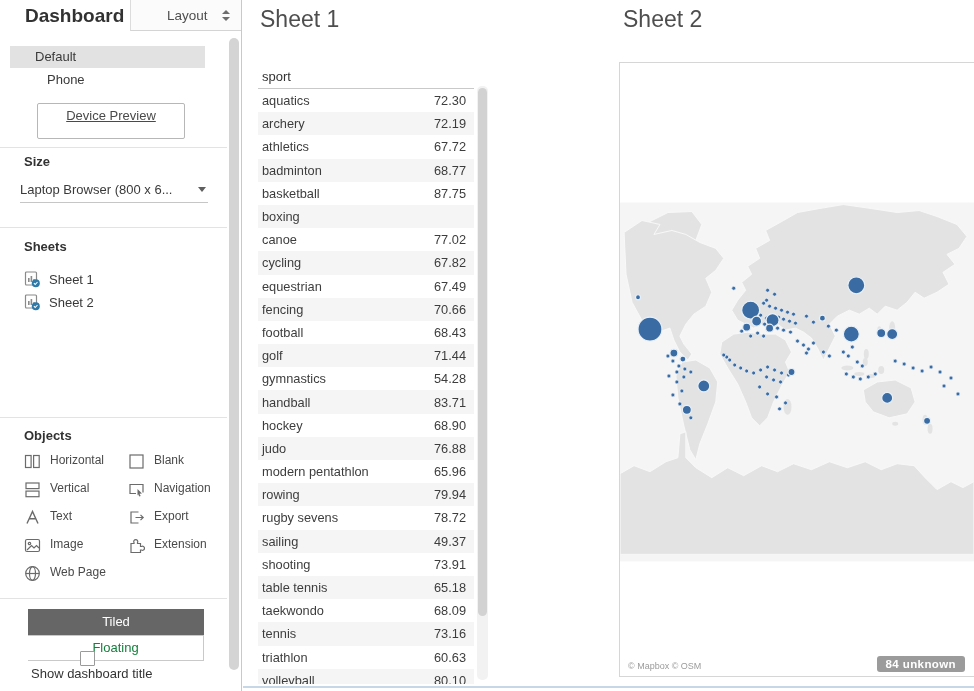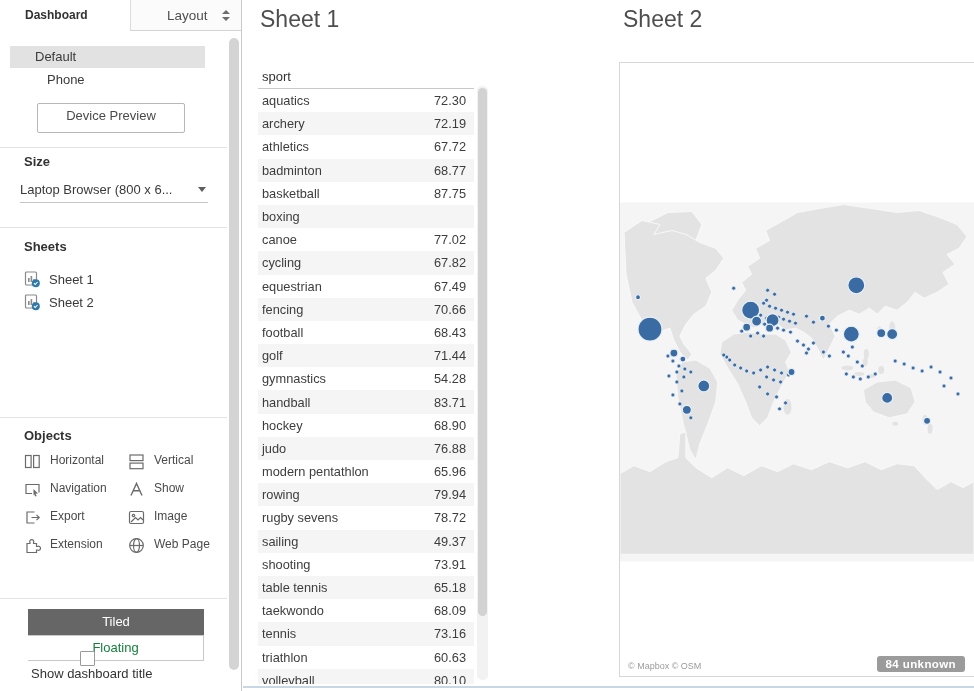--- a/index.html
+++ b/index.html
@@ -5,37 +5,37 @@
   * { margin:0; padding:0; box-sizing:border-box; }
   html,body { width:974px; height:691px; background:#fff; overflow:hidden;
               font-family:"Liberation Sans", sans-serif; color:#333; }
   .app { position:relative; width:974px; height:691px; background:#fff; }
 
   
   .sidebar { position:absolute; left:0; top:0; width:242px; height:691px;
              background:#fff; border-right:1px solid #c9c9c9; }
   .tabbar { position:absolute; left:0; top:0; right:0; height:31px; }
   .tab-dashboard { position:absolute; left:0; top:0; width:130px; height:31px;
-                   background:#fff; font-weight:bold; font-size:12px; color:#323232;
+                   background:#fff; font-weight:bold; font-size:19px; color:#323232;
                    line-height:31px; padding-left:25px; }
   .tab-layout { position:absolute; left:130px; top:0; right:0; height:31px;
                 background:#fbfbfb; border-left:1px solid #dcdcdc; border-bottom:1px solid #d4d4d4;
                 font-size:13.5px; color:#4f4f4f; line-height:31px; padding-left:36px; }
   .pane-sort-icon { position:absolute; right:10px; top:9px; width:10px; height:13px; }
 
   .device-option { position:absolute; left:10px; width:195px; height:22px; font-size:13px;
                    line-height:22px; color:#3a3a3a; }
   .device-option.selected { background:#e2e2e2; }
   .opt-default { top:46px; padding-left:25px; }
   .opt-phone   { top:69px; padding-left:37px; background:transparent; }
 
-  .device-preview-btn { position:absolute; left:37px; top:103px; width:148px; height:30px;
+  .device-preview-btn { position:absolute; left:37px; top:103px; width:148px; height:36px;
                         background:#fff; border:1px solid #b7b7b7; border-radius:2px;
                         font-size:13px; color:#4a4a4a; text-align:center; line-height:24px;
-                        cursor:pointer; }
+                        cursor:pointer;text-decoration:underline; }
 
   .sep { position:absolute; left:0; width:227px; border-top:1px solid #e3e3e3; }
   .sep1 { top:147px; } .sep2 { top:227px; } .sep3 { top:417px; } .sep4 { top:598px; }
 
   .section-header { position:absolute; left:24px; font-weight:bold; font-size:13px; color:#323232; }
   .size-header { top:154px; }
   .size-dropdown { position:absolute; left:20px; top:179px; width:188px; height:24px;
                    border-bottom:1px solid #c6c6c6; font-size:13px; color:#3a3a3a;
                    line-height:22px; cursor:pointer; }
   .size-caret { position:absolute; right:2px; top:8px; width:0; height:0;
@@ -160,37 +160,43 @@
     <div class="objects-grid">
         <div class="object-item">
           <span class="oicon"><svg viewBox="0 0 17 17" fill="none" stroke="#6b6b6b" stroke-width="1.2">
               <rect x="1.5" y="2.5" width="5.6" height="12"></rect>
               <rect x="9.6" y="2.5" width="5.6" height="12"></rect>
             </svg></span>
           <span class="olabel">Horizontal</span>
         </div>
         <div class="object-item">
           <span class="oicon"><svg viewBox="0 0 17 17" fill="none" stroke="#6b6b6b" stroke-width="1.2">
+              <rect x="2" y="2" width="13" height="13"></rect>
+            </svg></span>
+          <span class="olabel">Blank</span>
+        </div>
+        <div class="object-item">
+          <span class="oicon"><svg viewBox="0 0 17 17" fill="none" stroke="#6b6b6b" stroke-width="1.2">
               <rect x="2" y="2" width="13" height="5.6"></rect>
               <rect x="2" y="10.1" width="13" height="5.6"></rect>
             </svg></span>
           <span class="olabel">Vertical</span>
         </div>
         <div class="object-item">
           <span class="oicon"><svg viewBox="0 0 17 17" fill="none" stroke="#6b6b6b" stroke-width="1.2">
               <path d="M15,11.5 L15,3.5 L2,3.5 L2,12.5 L8,12.5"></path>
               <path d="M9.5,8 L14,12.5 L11.5,12.7 L12.7,15 L11.2,15.6 L10.2,13.3 L9.5,14.5 Z" fill="#6b6b6b" stroke="none"></path>
             </svg></span>
           <span class="olabel">Navigation</span>
         </div>
         <div class="object-item">
           <span class="oicon"><svg viewBox="0 0 17 17" fill="none" stroke="#6b6b6b" stroke-width="1.2">
               <path d="M3,14.5 L8.5,2.5 L14,14.5 M5.2,9.8 L11.8,9.8" stroke-width="1.4"></path>
             </svg></span>
-          <span class="olabel">Show</span>
+          <span class="olabel">Text</span>
         </div>
         <div class="object-item">
           <span class="oicon"><svg viewBox="0 0 17 17" fill="none" stroke="#6b6b6b" stroke-width="1.2">
               <path d="M10.5,3 L3,3 L3,14 L10.5,14"></path>
               <path d="M7.5,8.5 L15,8.5 M12.5,5.8 L15.2,8.5 L12.5,11.2"></path>
             </svg></span>
           <span class="olabel">Export</span>
         </div>
         <div class="object-item">
           <span class="oicon"><svg viewBox="0 0 17 17" fill="none" stroke="#6b6b6b" stroke-width="1.2">

